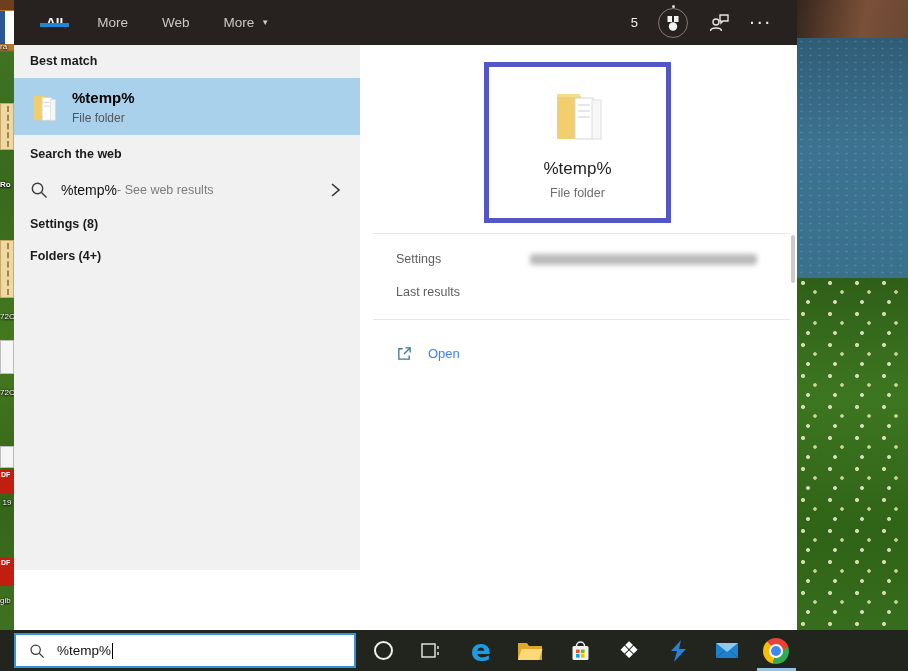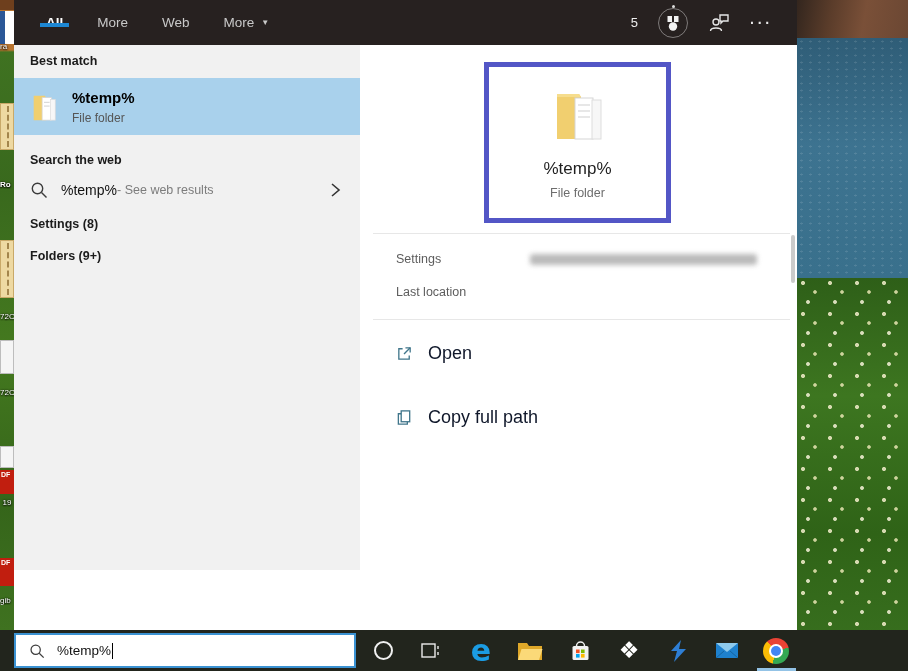--- a/index.html
+++ b/index.html
@@ -59,21 +59,21 @@
   .rewards-count { color:#eee; font-size:13px; }
   .rewards-circle { position:relative; width:30px; height:30px; border:1px solid rgba(255,255,255,.4);
     border-radius:50%; display:flex; align-items:center; justify-content:center; }
   .rewards-circle:before { content:""; position:absolute; top:-4px; left:50%; width:3px; height:3px;
     margin-left:-1px; border-radius:50%; background:#ddd; }
   .dots { color:#e8e8e8; font-size:14px; letter-spacing:3px; font-weight:bold; }
 
   
   .left-panel { position:absolute; left:14px; top:45px; width:346px; height:525px; background:#f1f1f1; }
   .section-header { position:absolute; left:16px; font-size:12.5px; font-weight:bold; color:#1b1b1b; }
-  .sh-best { top:9px; } .sh-web { top:108px; } .sh-settings { top:172px; } .sh-folders { top:204px; }
+  .sh-best { top:9px; } .sh-web { top:102px; } .sh-settings { top:172px; } .sh-folders { top:204px; }
   .best-row { position:absolute; left:0; top:33px; width:100%; height:57px; background:#a9d1ec;
     display:flex; align-items:center; cursor:default; }
   .best-row .fold-sm { margin-left:15px; }
   .best-text { margin-left:13px; }
   .best-title { font-size:15px; font-weight:bold; color:#000; }
   .best-sub { font-size:12px; color:#555; margin-top:5px; }
   .web-row { position:absolute; left:0; top:123px; width:100%; height:44px; display:flex; align-items:center; }
   .web-row .mag { margin-left:16px; }
   .web-text { margin-left:13px; font-size:14px; color:#111; }
   .web-hint { font-size:12.5px; color:#7c7c7c; }
@@ -87,21 +87,21 @@
   .pc-title { margin-top:15px; font-size:17px; color:#1f1f1f; }
   .pc-sub { margin-top:7px; font-size:12.5px; color:#6d6d6d; }
   .divider { position:absolute; left:13px; right:7px; height:1px; background:#e7e7e7; }
   .dv-1 { top:188px; } .dv-2 { top:274px; }
   .meta-label { position:absolute; left:36px; font-size:12.5px; color:#5d5d5d; }
   .ml-loc { top:207px; } .ml-mod { top:240px; }
   .blur-value { position:absolute; left:170px; top:209px; width:227px; height:11px; background:#a9a9a9;
     border-radius:3px; filter:blur(2.4px); opacity:.8; }
   .action-row { position:absolute; left:36px; height:24px; display:flex; align-items:center; cursor:default; }
   .ar-1 { top:296px; } .ar-2 { top:328px; } .ar-3 { top:360px; }
-  .action-label { margin-left:15px; font-size:18px; color:#0f172a; }
+  .action-label { margin-left:15px; font-size:13px; color:#3b82f6; }
   .scroll-thumb { position:absolute; right:2px; top:190px; width:4px; height:48px; background:#cbcbcb; border-radius:2px; }
 
   
   .taskbar { position:absolute; left:0; top:630px; width:908px; height:41px; background:#22251d; }
   .search-box { position:absolute; left:14px; top:3px; width:342px; height:35px; background:#fff;
     border:2px solid #3b92d2; display:flex; align-items:center; }
   .search-box .mag { margin-left:13px; }
   .search-value { margin-left:12px; font-size:13.5px; color:#111; }
   .caret { display:inline-block; width:1px; height:16px; background:#000; margin-left:1px; vertical-align:-3px;
     animation:blink 1.1s steps(1) infinite; }
@@ -207,21 +207,21 @@
         <line x1="11.5" y1="11.5" x2="16.5" y2="16.5"></line>
       </svg>
       <span class="web-text">%temp%</span>
       <span class="web-hint"> - See web results</span>
       <svg class="web-chevron" width="14" height="20" viewBox="0 0 14 20" fill="none" stroke="#333" stroke-width="1.6">
         <polyline points="4,4 11,10 4,16"></polyline>
       </svg>
     </div>
 
     <div class="section-header sh-settings">Settings (8)</div>
-    <div class="section-header sh-folders">Folders (9+)</div>
+    <div class="section-header sh-folders">Folders (4+)</div>
   </div>
 
   <div class="right-panel">
     <div class="preview-card">
       <svg class="fold-lg" width="66" height="56" viewBox="0 0 66 56">
         <path d="M12 6 h22 l2 3 v42 h-24 z" fill="#f1cf6f"></path>
         <path d="M12 6 h22 l2 3 h-24 z" fill="#f6dd8d"></path>
         <rect x="30" y="10" width="18" height="41" fill="#fff" stroke="#d5d5d5"></rect>
         <line x1="33" y1="17" x2="45" y2="17" stroke="#cfcfcf"></line>
         <line x1="33" y1="23" x2="45" y2="23" stroke="#cfcfcf"></line>
@@ -229,38 +229,31 @@
         <rect x="47" y="12" width="9" height="39" fill="#f7f7f7" stroke="#ddd"></rect>
       </svg>
       <div class="pc-title">%temp%</div>
       <div class="pc-sub">File folder</div>
     </div>
 
     <div class="divider dv-1"></div>
 
     <div class="meta-label ml-loc">Settings</div>
     <div class="blur-value"></div>
-    <div class="meta-label ml-mod">Last location</div>
+    <div class="meta-label ml-mod">Last results</div>
 
     <div class="divider dv-2"></div>
 
     <div class="action-row ar-1">
       <svg width="17" height="17" viewBox="0 0 18 18" fill="none" stroke="#40768b" stroke-width="1.4">
         <path d="M7 4 H3 V15 H14 V11"></path>
         <path d="M10 3 H15 V8"></path>
         <line x1="15" y1="3" x2="8.5" y2="9.5"></line>
       </svg>
       <span class="action-label">Open</span>
-    </div>
-    <div class="action-row ar-3">
-      <svg width="17" height="17" viewBox="0 0 18 18" fill="none" stroke="#40768b" stroke-width="1.4">
-        <rect x="5.5" y="2" width="9" height="11.5"></rect>
-        <path d="M5.5 5 H2.5 V16 H12 v-2.5"></path>
-      </svg>
-      <span class="action-label">Copy full path</span>
     </div>
 
     <div class="scroll-thumb"></div>
   </div>
 
   <div class="taskbar">
     <div class="search-box">
       <svg class="mag" width="16" height="16" viewBox="0 0 18 18" fill="none" stroke="#3c3c3c" stroke-width="1.4">
         <circle cx="7.5" cy="7.5" r="5.2"></circle>
         <line x1="11.5" y1="11.5" x2="16.5" y2="16.5"></line>

